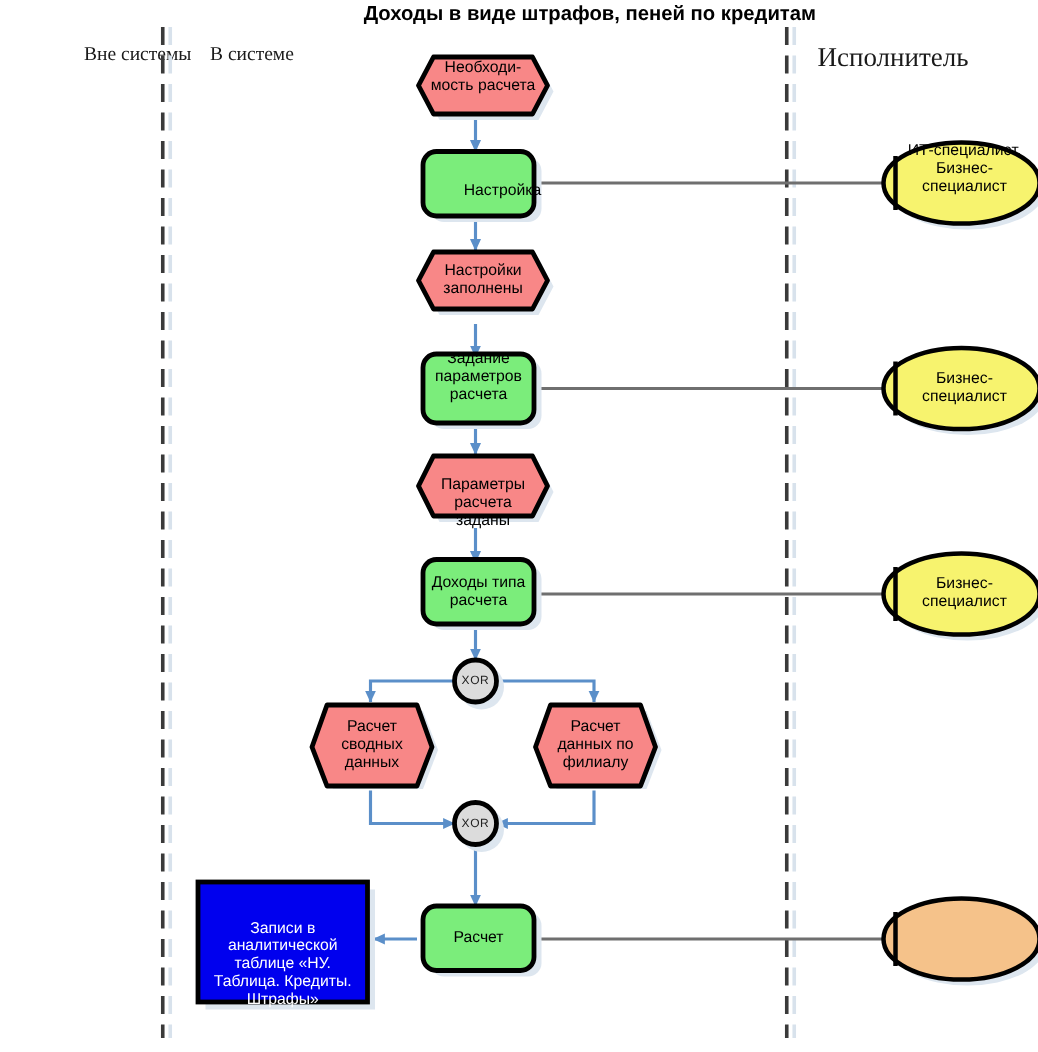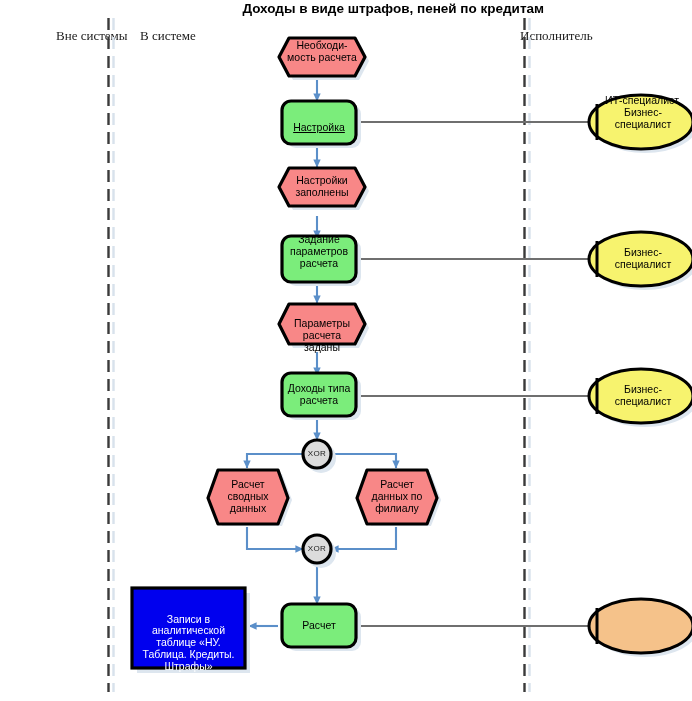--- a/index.html
+++ b/index.html
@@ -14,21 +14,21 @@
   svg#layer{position:absolute;left:0;top:0;width:692px;height:701px;}
 
   .lbl{position:absolute;font-family:"Liberation Serif", serif;color:#1a1a1a;}
   #diagram-title{
     position:absolute;left:148px;top:1px;width:396px;
     text-align:right;font-family:Liberation Sans, sans-serif;
     font-weight:bold;font-size:13.5px;color:#000;
   }
   #lane-label-outside{left:16px;top:28px;font-size:13px;margin-left:40px;}
   #lane-label-inside{left:140px;top:28px;font-size:13px;}
-  #lane-label-performer{left:520px;top:28px;font-size:13px;}
+  #lane-label-performer{left:545px;top:28px;font-size:18px;}
 
   
   .ntext{
     position:absolute;
     display:flex;align-items:center;justify-content:center;
     text-align:center;
     font-family:"Liberation Sans", sans-serif;
     line-height:1.12;
     pointer-events:none;
     white-space:pre-line;
@@ -135,21 +135,21 @@
       <ellipse cx="641" cy="396" rx="52" ry="27" fill="#f7f36e"></ellipse>
       <line x1="597" y1="378" x2="597" y2="414" stroke="#000" stroke-width="3"></line>
       <ellipse cx="641" cy="626" rx="52" ry="27" fill="#f5c28a"></ellipse>
       <line x1="597" y1="608" x2="597" y2="644" stroke="#000" stroke-width="3"></line>
     </g>
   </svg>
 
   <div class="ntext t-dark" style="left:279px;top:38px;width:86px;height:28px;">Необходи-
 мость расчета</div>
 
-  <div class="ntext t-dark" style="left:282px;top:101px;width:74px;height:54px;text-decoration:underline;">Настройка</div>
+  <div class="ntext t-dark" style="left:298px;top:101px;width:74px;height:54px;">Настройка</div>
 
   <div class="ntext t-dark" style="left:279px;top:168px;width:86px;height:38px;">Настройки
 заполнены</div>
 
   <div class="ntext t-dark" style="left:282px;top:236px;width:74px;height:32px;">Задание
 параметров
 расчета</div>
 
   <div class="ntext t-dark" style="left:279px;top:316px;width:86px;height:40px;">Параметры
 расчета

